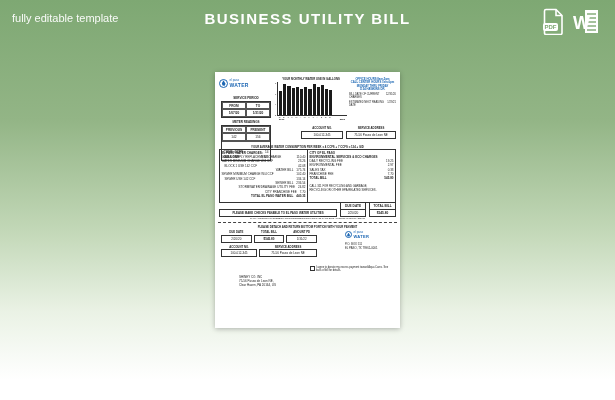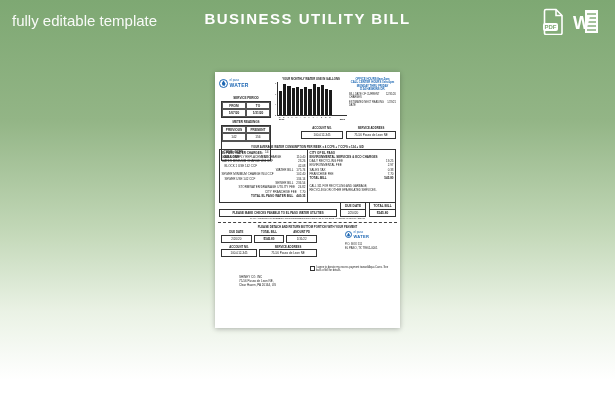--- a/index.html
+++ b/index.html
@@ -6,21 +6,21 @@
   html,body { width:615px; height:400px; overflow:hidden; }
   body {
     font-family:"Liberation Sans", sans-serif;
     background:linear-gradient(180deg,#7ea873 0%,#93b586 30%,#c3d8b8 58%,#eaf2e5 78%,#ffffff 95%);
     position:relative;
   }
 
   
   .brand-wrap { position:absolute; left:12px; top:8px; color:#fff; }
   .brand { font-size:15px; font-weight:700; letter-spacing:.5px; }
-  .tagline { font-size:15px; margin-top:4px; font-weight:400; opacity:.95; }
+  .tagline { font-size:11px; margin-top:4px; font-weight:400; opacity:.95; }
   .page-title { position:absolute; top:10px; left:0; right:0; text-align:center;
     color:#fff; font-size:15px; font-weight:700; letter-spacing:1.5px; }
   .dl-icons { position:absolute; right:16px; top:8px; display:flex; gap:8px; }
   .dl-icons svg { display:block; cursor:pointer; }
 
   
   .sheet { position:absolute; left:215px; top:72px; width:185px; height:256px;
     background:#fff; box-shadow:0 1px 5px rgba(0,0,0,.28); font-size:3.2px; color:#222; }
   .sheet .abs { position:absolute; }
 

